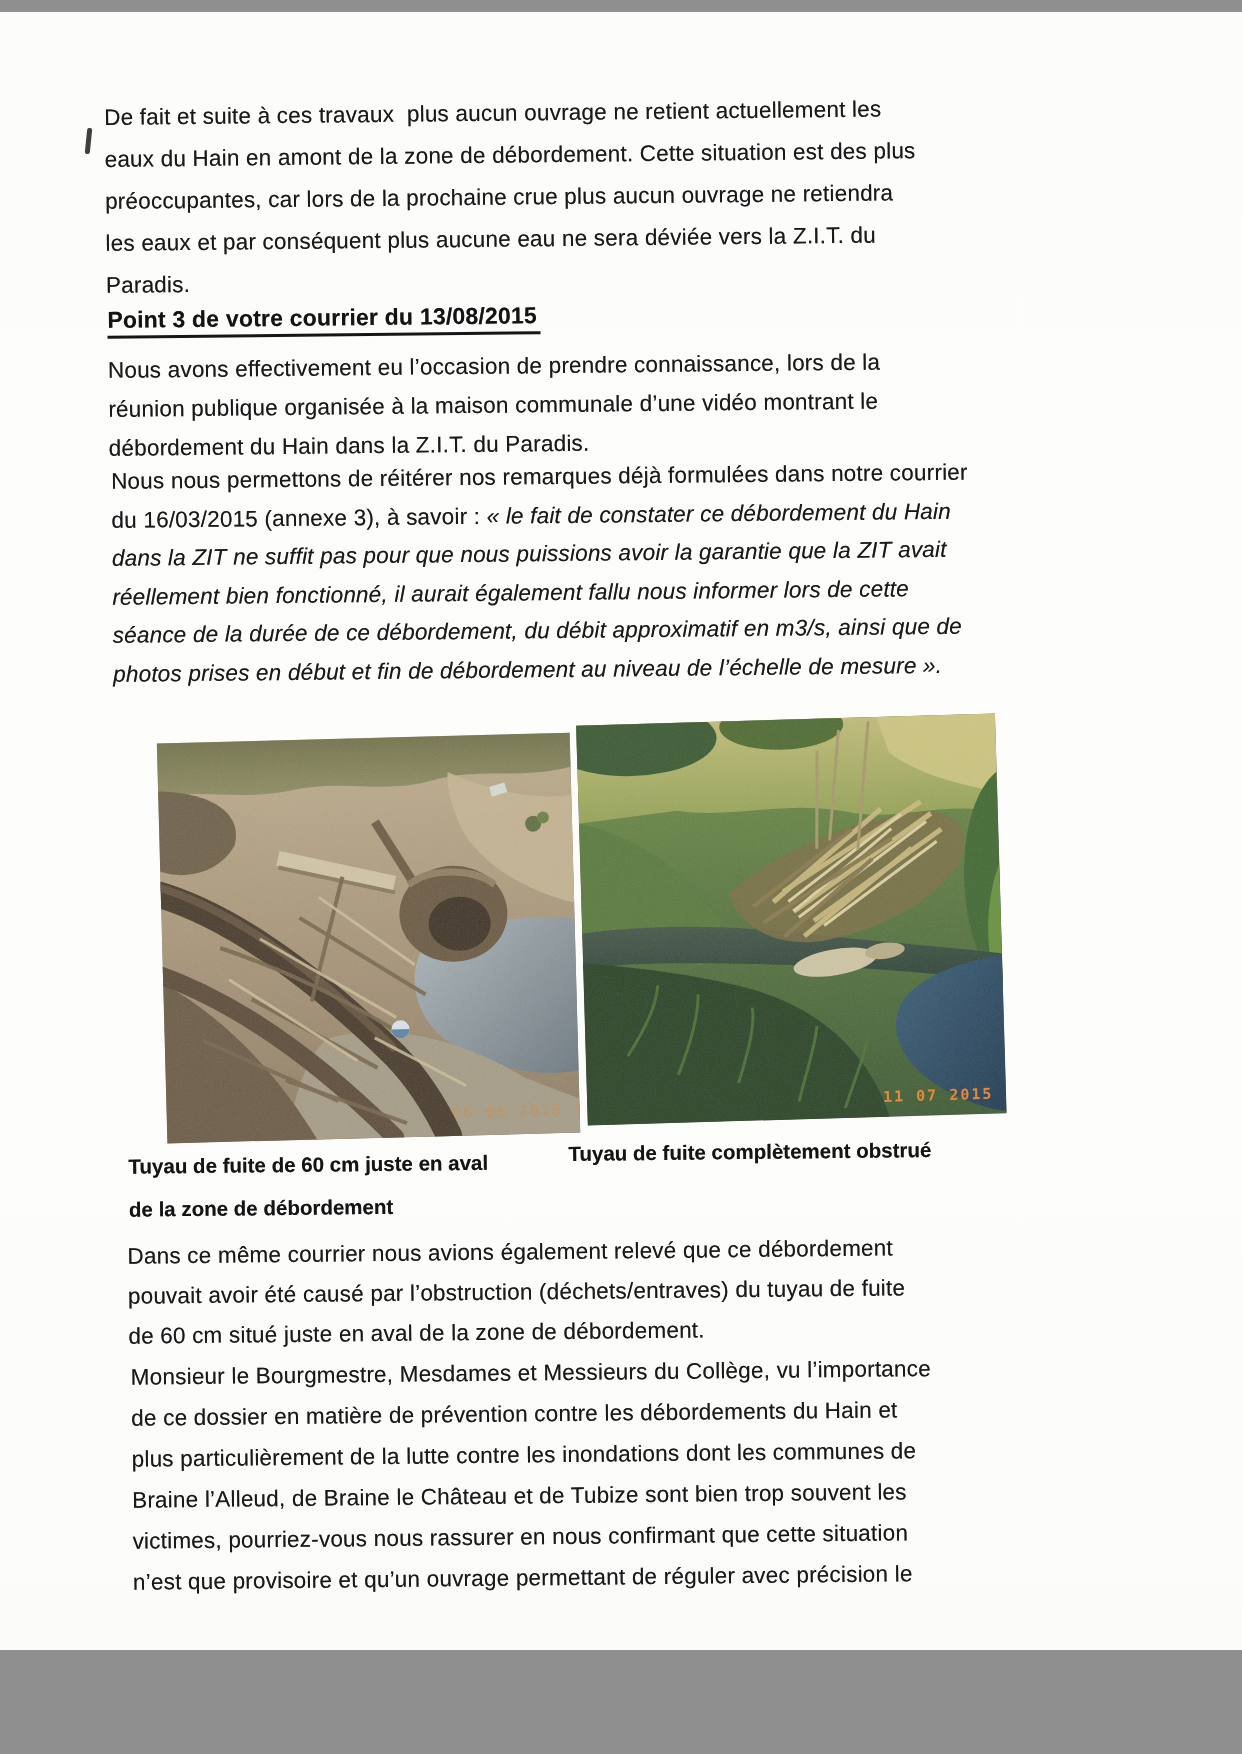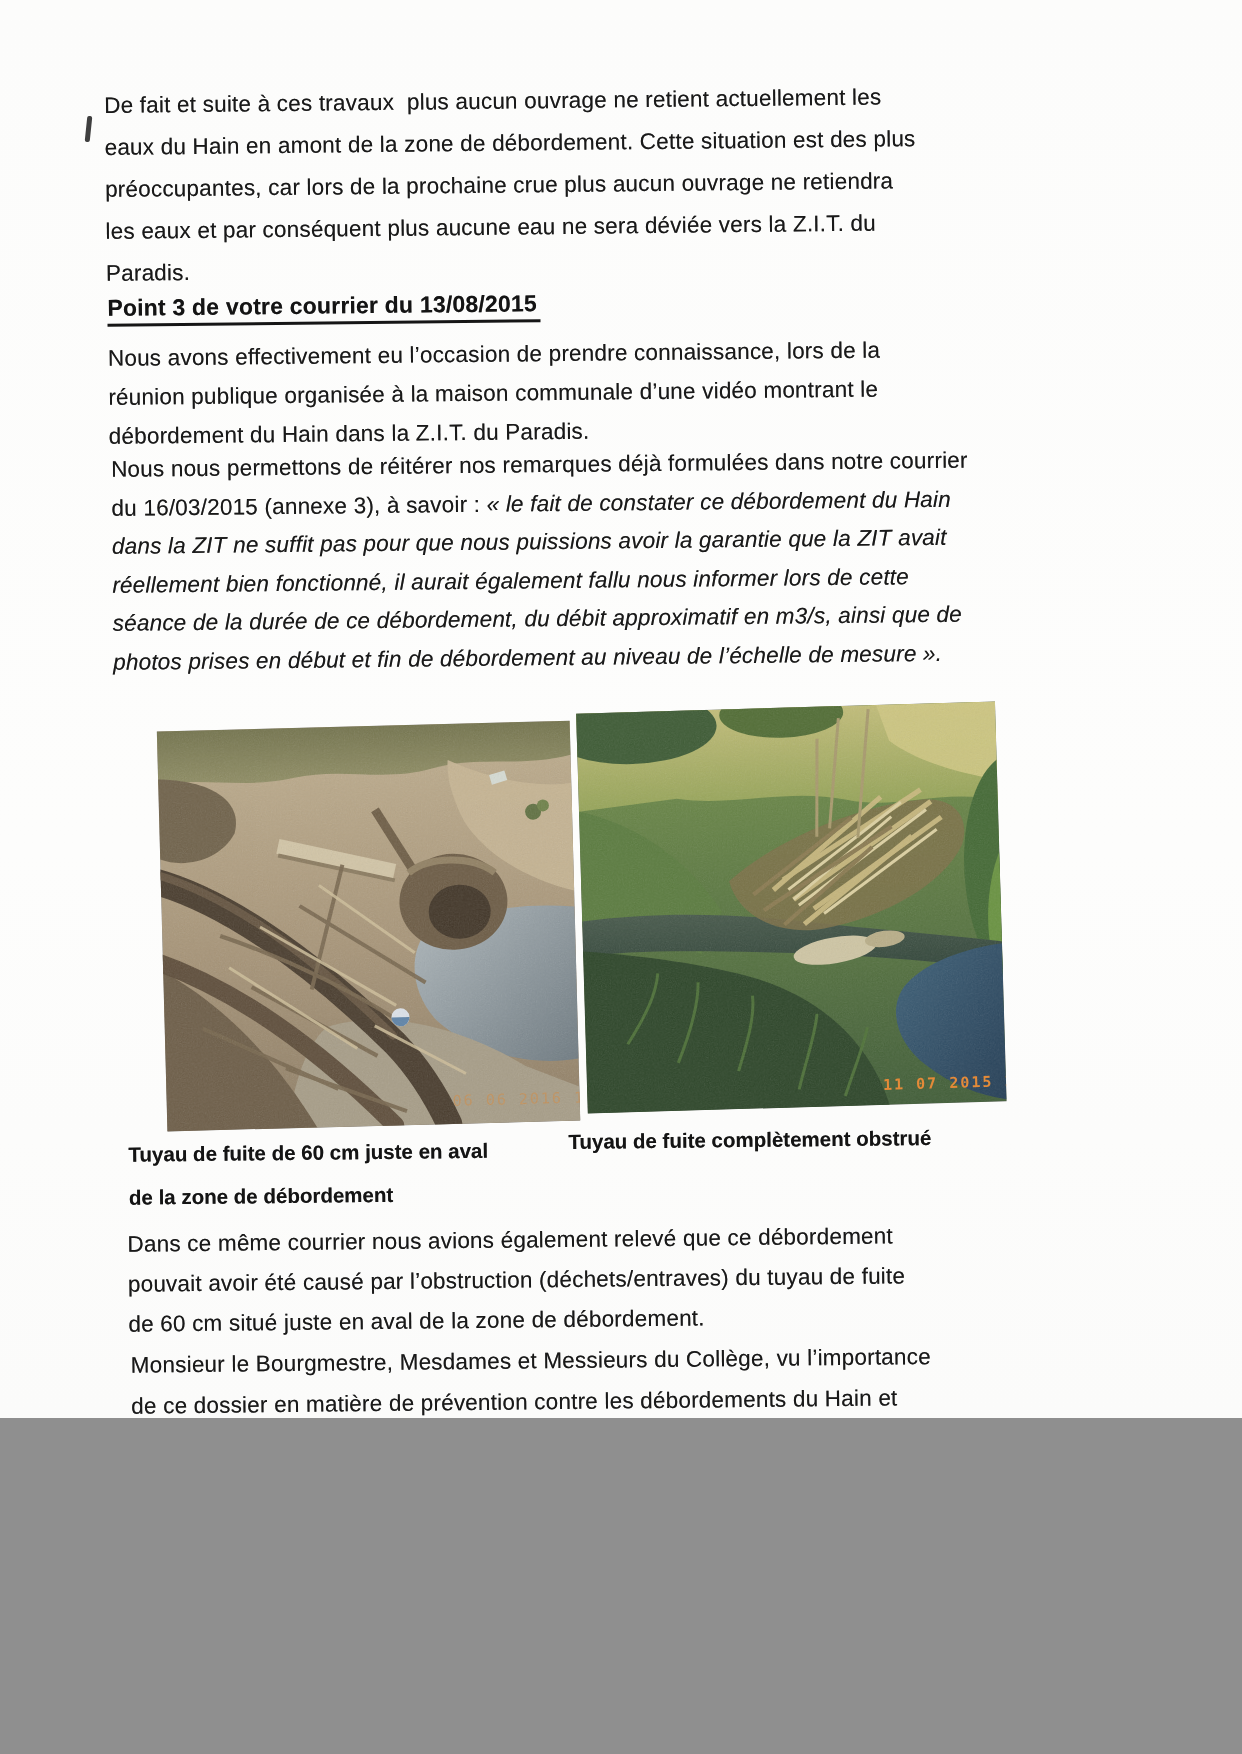--- a/index.html
+++ b/index.html
@@ -1,17 +1,17 @@
 <!DOCTYPE html>
 <html><head>
 <meta charset="utf-8">
 <style>
   html,body{margin:0;padding:0;background:#8f8f8f;}
   .page{
-    position:relative;width:1242px;height:1418px;margin:0 auto;
+    position:relative;width:1242px;height:1638px;margin:12px auto;
     background:linear-gradient(180deg,#fcfcfb 0%,#fdfdfc 60%,#fbfbfa 100%);
     overflow:hidden;
     font-family:"Liberation Sans",sans-serif;color:#1b1b1b;
   }
   .content{position:absolute;inset:0;transform:rotate(-0.62deg);transform-origin:0 0;}
   .body{
     position:absolute;margin:0;font-size:22.5px;letter-spacing:.2px;
     white-space:pre-wrap;color:#191919;text-shadow:0 0 .5px rgba(20,20,20,.55);
   }
   .lh42{line-height:42px;}

